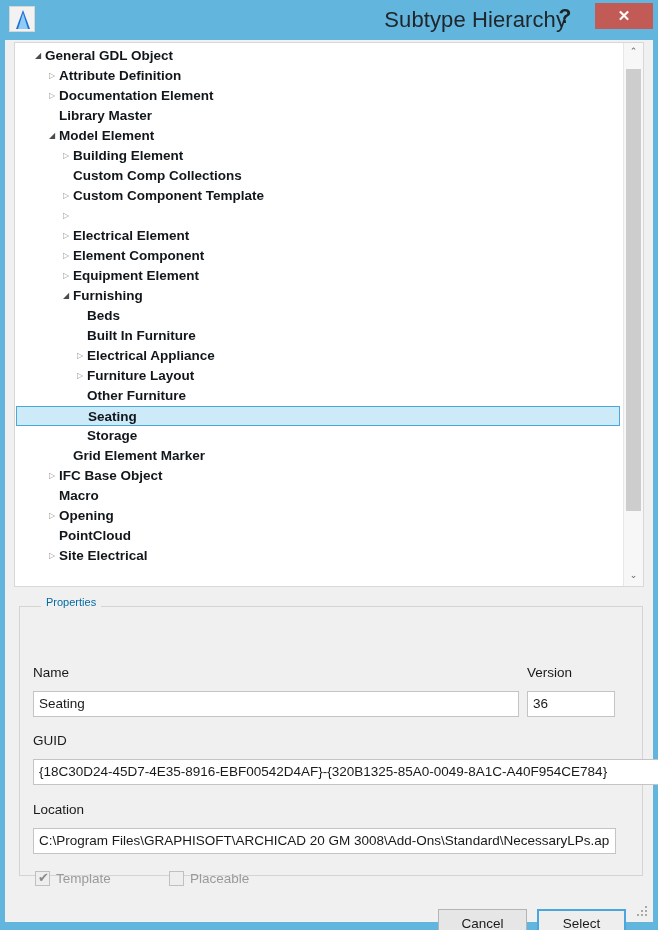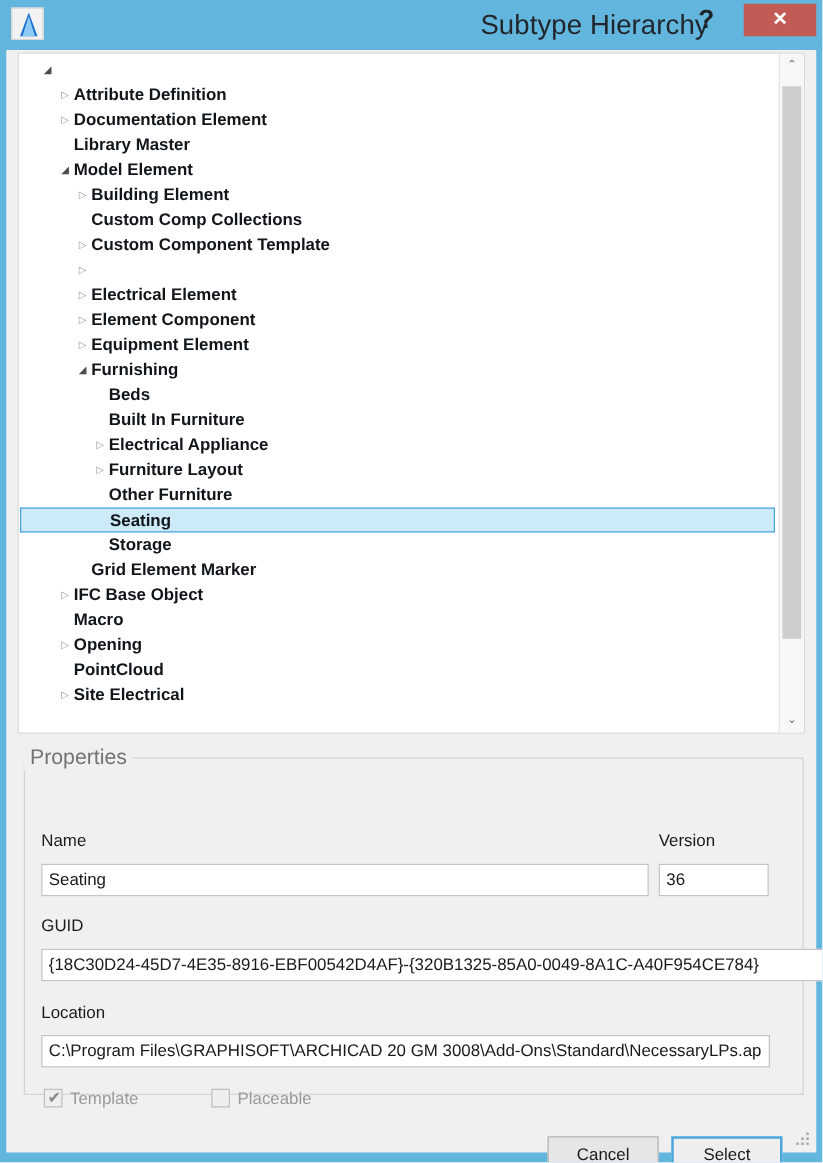--- a/index.html
+++ b/index.html
@@ -195,25 +195,25 @@
   #properties-group {
     position: absolute;
     left: 14px; top: 566px;
     width: 624px;
     height: 270px;
     border: 1px solid #d4d4d4;
     box-sizing: border-box;
   }
   #properties-legend {
     position: absolute;
-    left: 14px; top: 556px;
+    left: 36px; top: 556px;
     padding: 0 5px;
     background: #f0f0f0;
-    font-size: 17px;
-    color: #737373;
+    font-size: 11px;
+    color: #0369a1;
   }
 
   .field-label {
     position: absolute;
     font-size: 13.5px;
     color: #1a1a1a;
   }
   .text-input {
     position: absolute;
     background: #ffffff;
@@ -323,20 +323,21 @@
     <div id="help-button">?</div>
     <div id="close-button">✕</div>
   </div>
 
   <div id="dialog-body">
 
     <div id="tree-panel">
       <div id="tree-list">
           <div class="tree-row expanded">
             <span class="twisty" style="left: 16px;">◢</span>
+            <span class="tlabel" style="left: 30px;">General GDL Object</span>
           </div>
           <div class="tree-row">
             <span class="twisty" style="left: 30px;">▷</span>
             <span class="tlabel" style="left: 44px; text-align: right;">Attribute Definition</span>
           </div>
           <div class="tree-row">
             <span class="twisty" style="left: 30px;">▷</span>
             <span class="tlabel" style="left: 44px;">Documentation Element</span>
           </div>
           <div class="tree-row">

